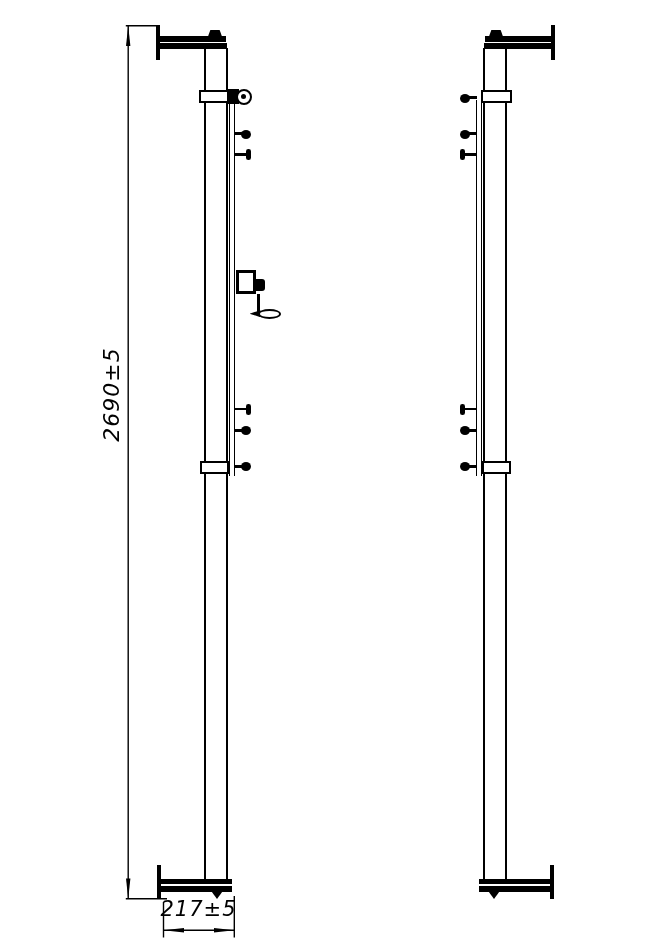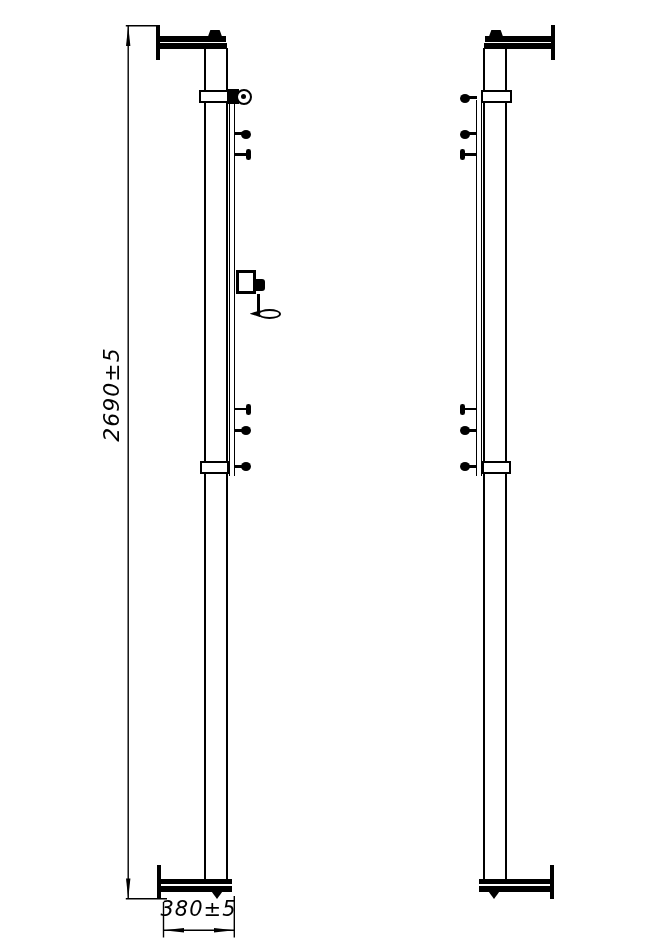--- a/index.html
+++ b/index.html
@@ -83,21 +83,21 @@
     <polygon points="128.2,898.8 126,878.5 130.4,878.5" fill="#000"></polygon>
 
     <line x1="163.5" y1="902" x2="163.5" y2="937.5" stroke="#000" stroke-width="1.4"></line>
     <line x1="234.3" y1="896" x2="234.3" y2="937.5" stroke="#000" stroke-width="1.4"></line>
     <line x1="163.5" y1="930.2" x2="234.3" y2="930.2" stroke="#000" stroke-width="1.4"></line>
     <polygon points="163.5,930.2 184,928 184,932.4" fill="#000"></polygon>
     <polygon points="234.3,930.2 214,928 214,932.4" fill="#000"></polygon>
   </svg>
 
   <div class="dim-label dim-v">2690±5</div>
-  <div class="dim-label dim-h">380±5</div>
+  <div class="dim-label dim-h">217±5</div>
 
   <div>
     <div class="pp f-endcap-top"></div>
     <div class="pp f-plate-top-a"></div>
     <div class="pp f-plate-top-b"></div>
     <div class="pp f-lug-top"></div>
 
     <div class="pp tube"></div>
     <div class="pp rail"></div>
     <div class="pp collar-top"></div>

